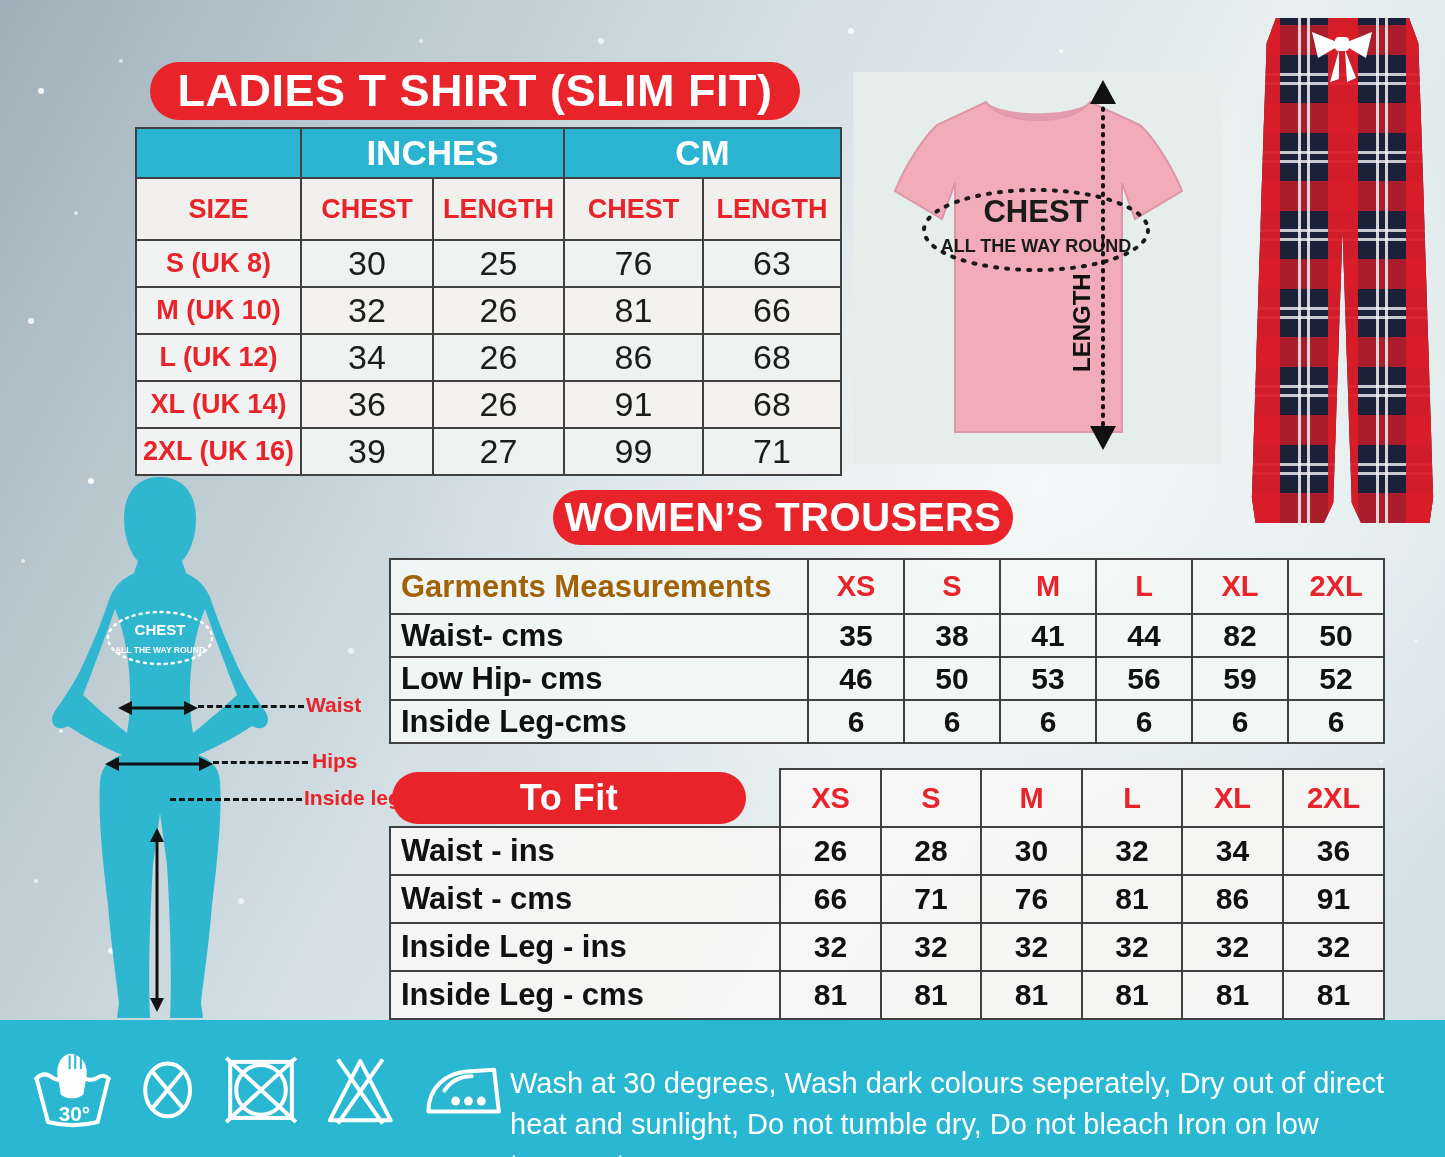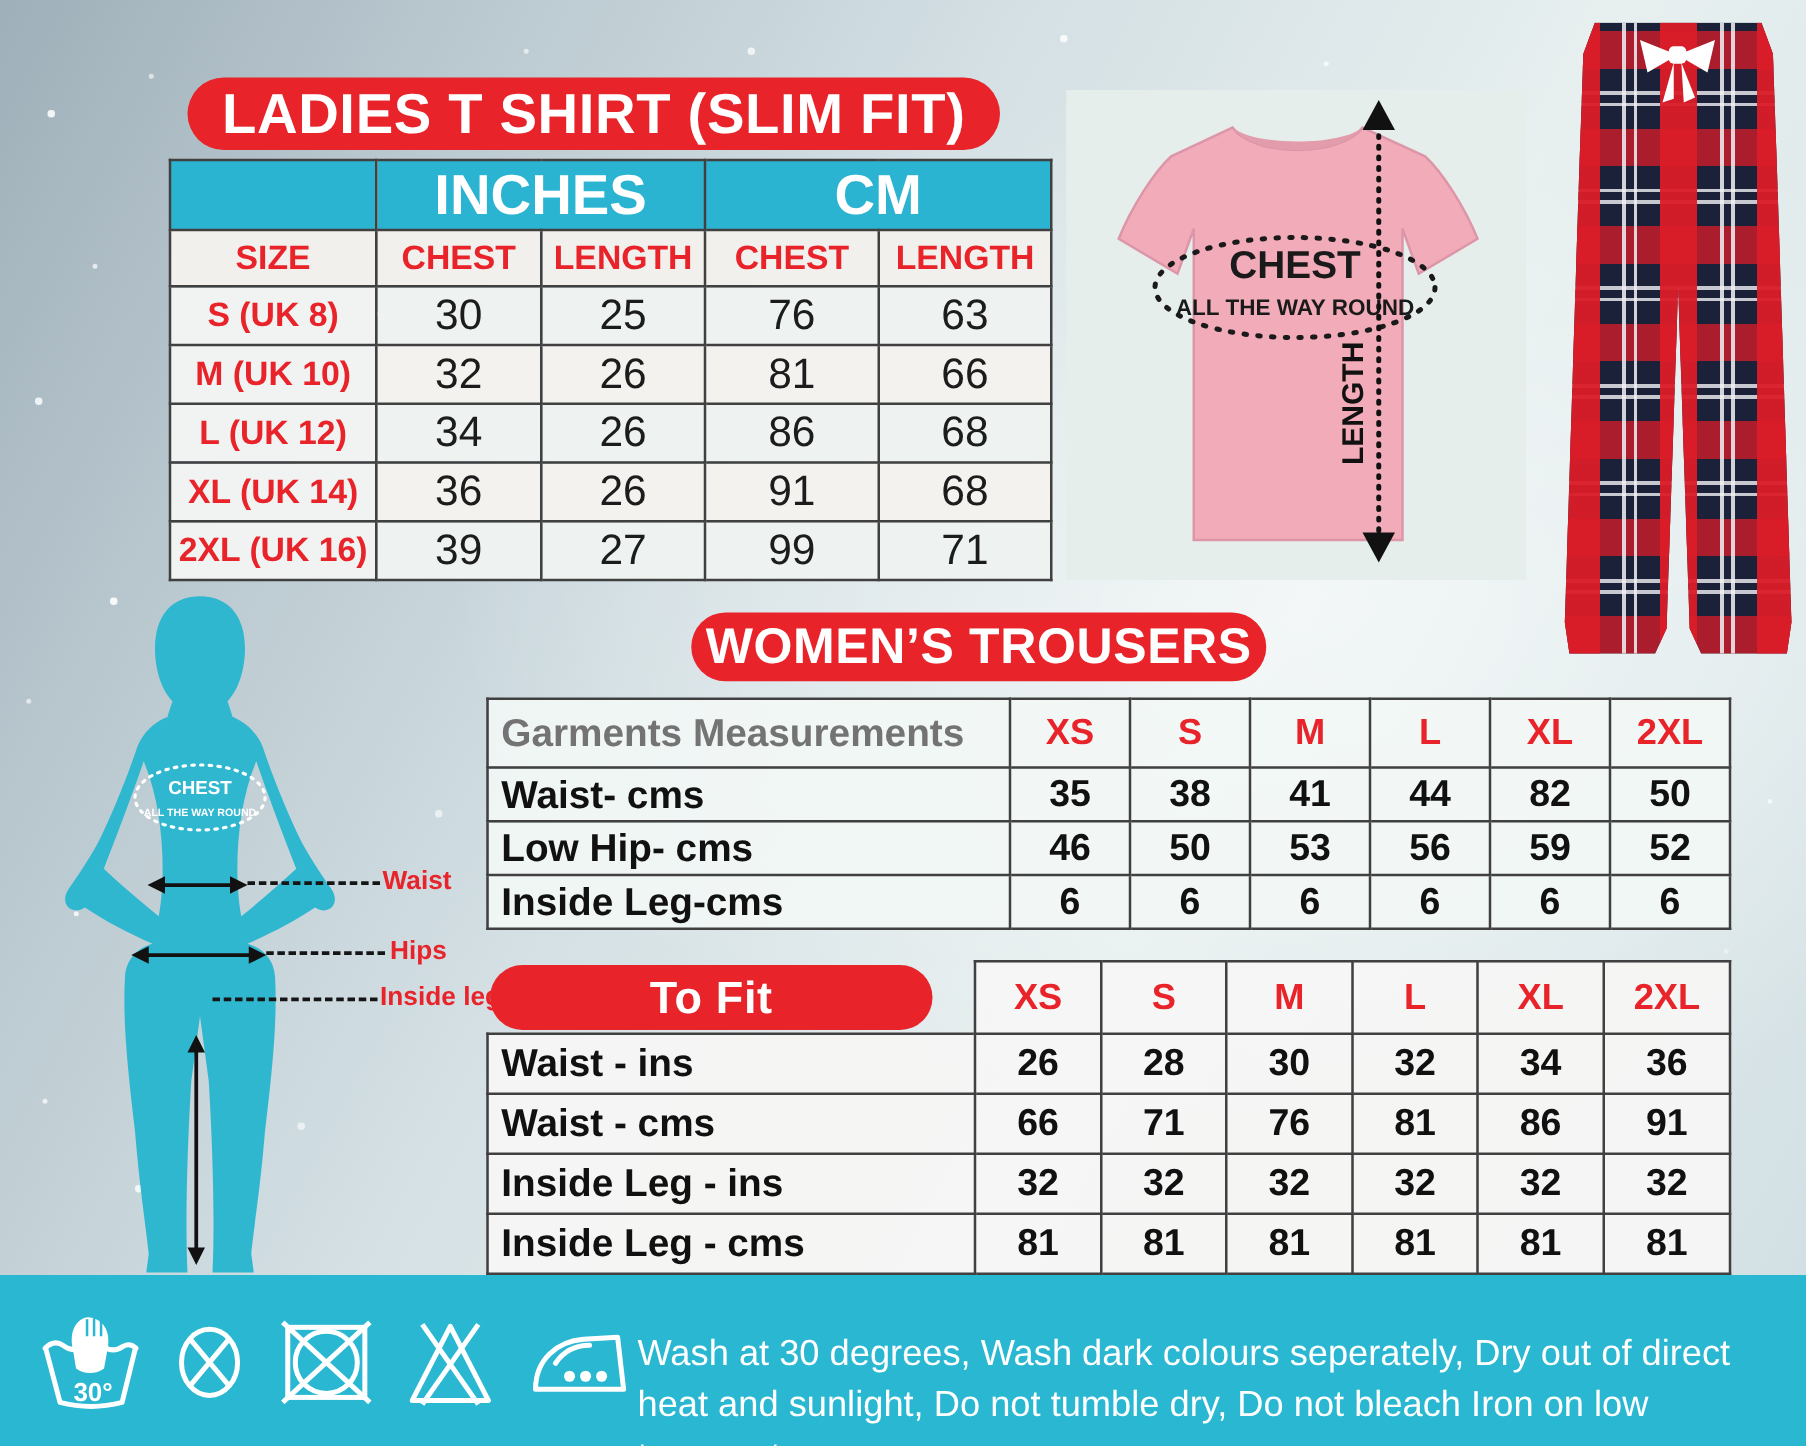--- a/index.html
+++ b/index.html
@@ -40,33 +40,33 @@
     letter-spacing:.5px;white-space:nowrap;}
   #tshirt-title{left:150px;top:62px;width:650px;height:58px;font-size:45px;}
   #trousers-title{left:553px;top:490px;width:460px;height:55px;font-size:40px;}
   #tofit-pill{left:392px;top:772px;width:354px;height:52px;font-size:36px;z-index:3;}
 
   table{border-collapse:collapse;table-layout:fixed;}
   td{border:2px solid #404040;text-align:center;vertical-align:middle;overflow:hidden;}
 
   
   #tshirt-table{position:absolute;left:135px;top:127px;width:705px;}
-  #tshirt-table td.cyan{background:#2bb4d1;color:#fff;font-size:45px;font-weight:bold;}
+  #tshirt-table td.cyan{background:#2bb4d1;color:#fff;font-size:35px;font-weight:bold;}
   #tshirt-table td.colhead{background:#f2f0ed;color:#e8232a;font-size:27px;font-weight:bold;}
   #tshirt-table td.sizecell{background:#f0f3f1;color:#e8232a;font-size:27px;font-weight:bold;}
   #tshirt-table td.val{background:#eef3f2;color:#1c1c1c;font-size:34px;font-weight:normal;}
   #tshirt-table tr.alt td.val{background:#f3f2ef;}
-  #tshirt-table tr.hrow1{height:50px;} #tshirt-table tr.hrow2{height:45px;}
+  #tshirt-table tr.hrow1{height:50px;} #tshirt-table tr.hrow2{height:62px;}
   #tshirt-table tr.drow{height:47px;padding-left:24px;}
 
   
   #garments-table{position:absolute;left:389px;top:558px;width:994px;}
   #garments-table td{background:rgba(242,247,245,.92);}
   #garments-table tr.hd{height:55px;}
-  #garments-table td.glabel{color:#737373;font-size:31px;font-weight:bold;text-align:left;padding-left:10px;}
+  #garments-table td.glabel{color:#a16207;font-size:31px;font-weight:bold;text-align:left;padding-left:10px;}
   #garments-table td.gsize{color:#e8232a;font-size:29px;font-weight:bold;}
   #garments-table tr.r{height:43px;margin-left:12px;}
   #garments-table td.rlabel{color:#111;font-size:31px;font-weight:bold;text-align:left;padding-left:10px;}
   #garments-table td.rval{color:#111;font-size:30px;font-weight:bold;}
 
   #tofit-table{position:absolute;left:389px;top:768px;width:994px;}
   #tofit-table td{background:rgba(246,246,244,.95);}
   #tofit-table tr.hd{height:58px;}
   #tofit-table td.blank{border:none;background:transparent;}
   #tofit-table td.gsize{color:#e8232a;font-size:29px;font-weight:bold;}

